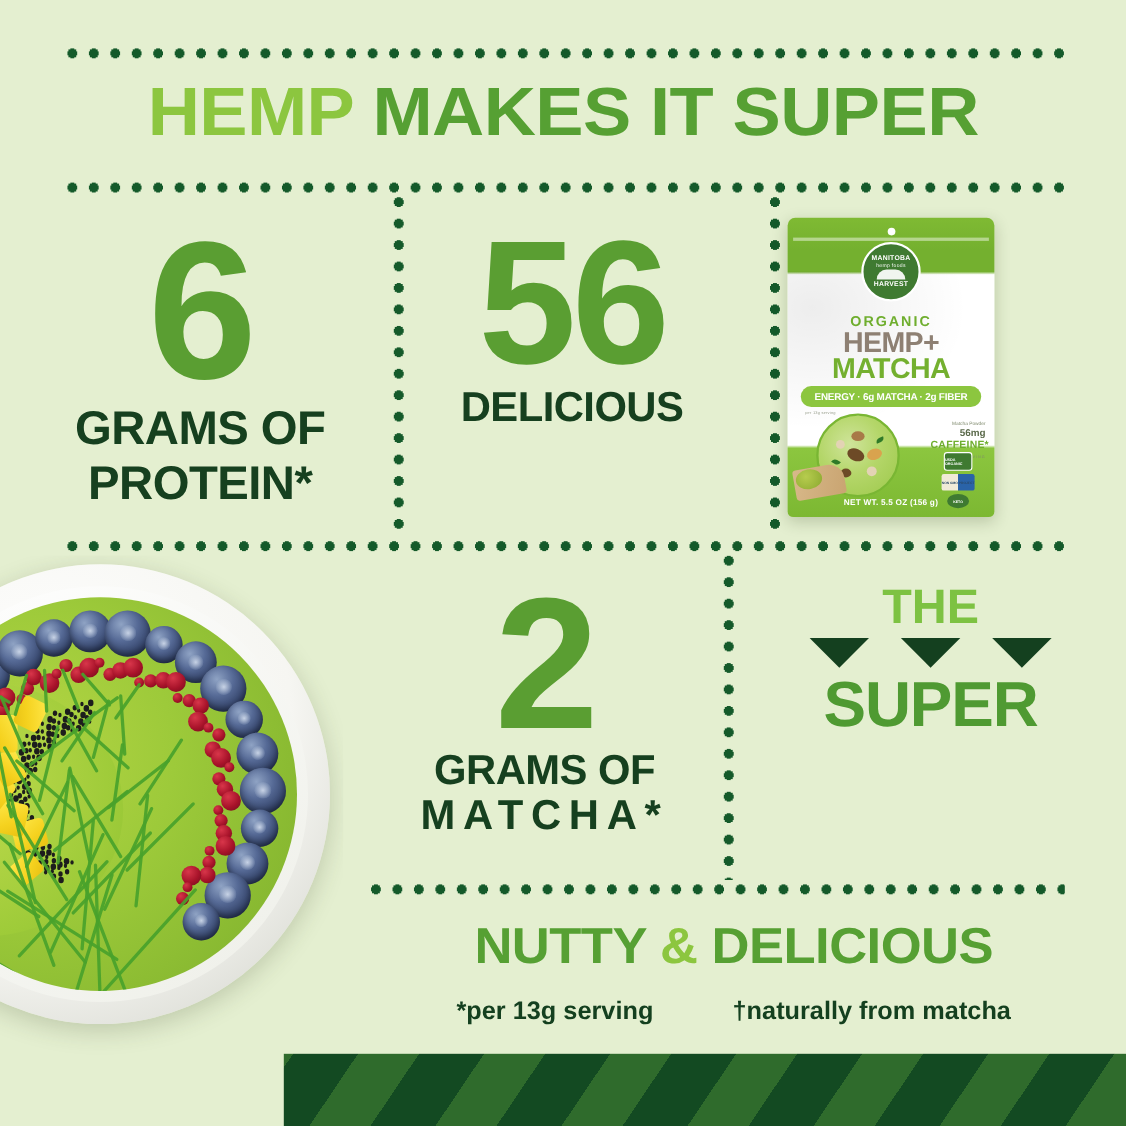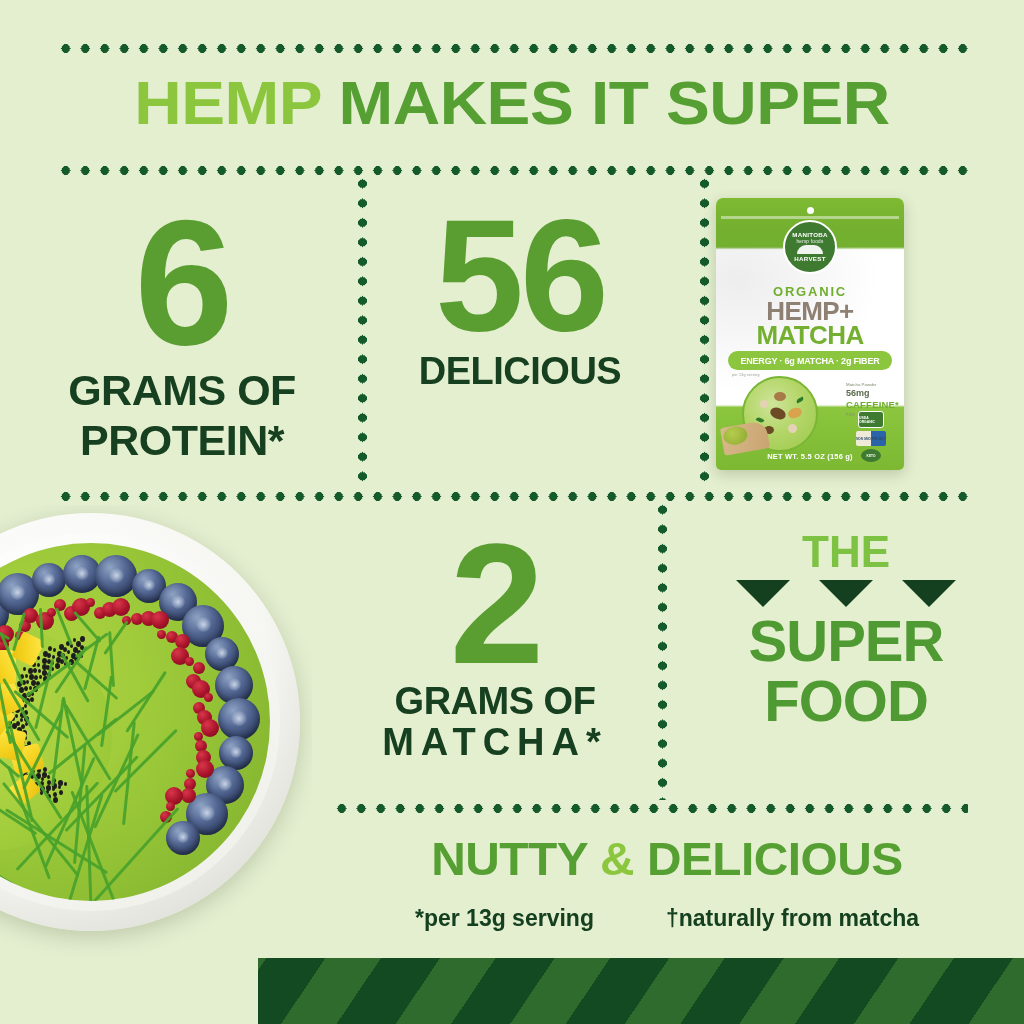--- a/index.html
+++ b/index.html
@@ -380,21 +380,21 @@
     position:absolute;
     left:2px; top:1px;
     width:24px; height:18px;
     border-radius:50%;
     background:radial-gradient(circle at 40% 35%, #b7cc4e, #8aa82f);
   }
   .pkg-caff {
     position:absolute;
     right:8px; top:184px;
     width:50px;
-    text-align:left;
+    text-align:right;
     color:#7f8a6d;
     line-height:1.25;
   }
   .pkg-caff .c1 { font-size:4.4px; }
   .pkg-caff .c2 { font-size:9px; color:#5c6b4c; font-weight:bold; }
   .pkg-caff .c3 { font-size:9.5px; color:#6fae2e; font-weight:bold; letter-spacing:.2px; }
   .pkg-caff .c4 { font-size:3.4px; letter-spacing:.9px; margin-top:2px; }
   .pkg-badges {
     position:absolute;
     right:8px; top:213px;
@@ -528,21 +528,20 @@
 <div class="dot-v" style="left:658px; top:500px; height:300px;"></div>
 
 <div id="nextsuper">
   <div class="the">THE</div>
   <div class="tri-row">
     <span class="tri"></span>
     <span class="tri"></span>
     <span class="tri"></span>
   </div>
   <div class="super">SUPER</div>
-  <div class="food">FOOD</div>
 </div>
 
 <div class="dot-h" style="left:332px; width:636px; top:804px;"></div>
 
 <div id="nutty">
   <span>NUTTY </span><span class="amp">&amp;</span><span> DELICIOUS</span>
 </div>
 
 <div id="footnotes">
   <span>*per 13g serving</span>

